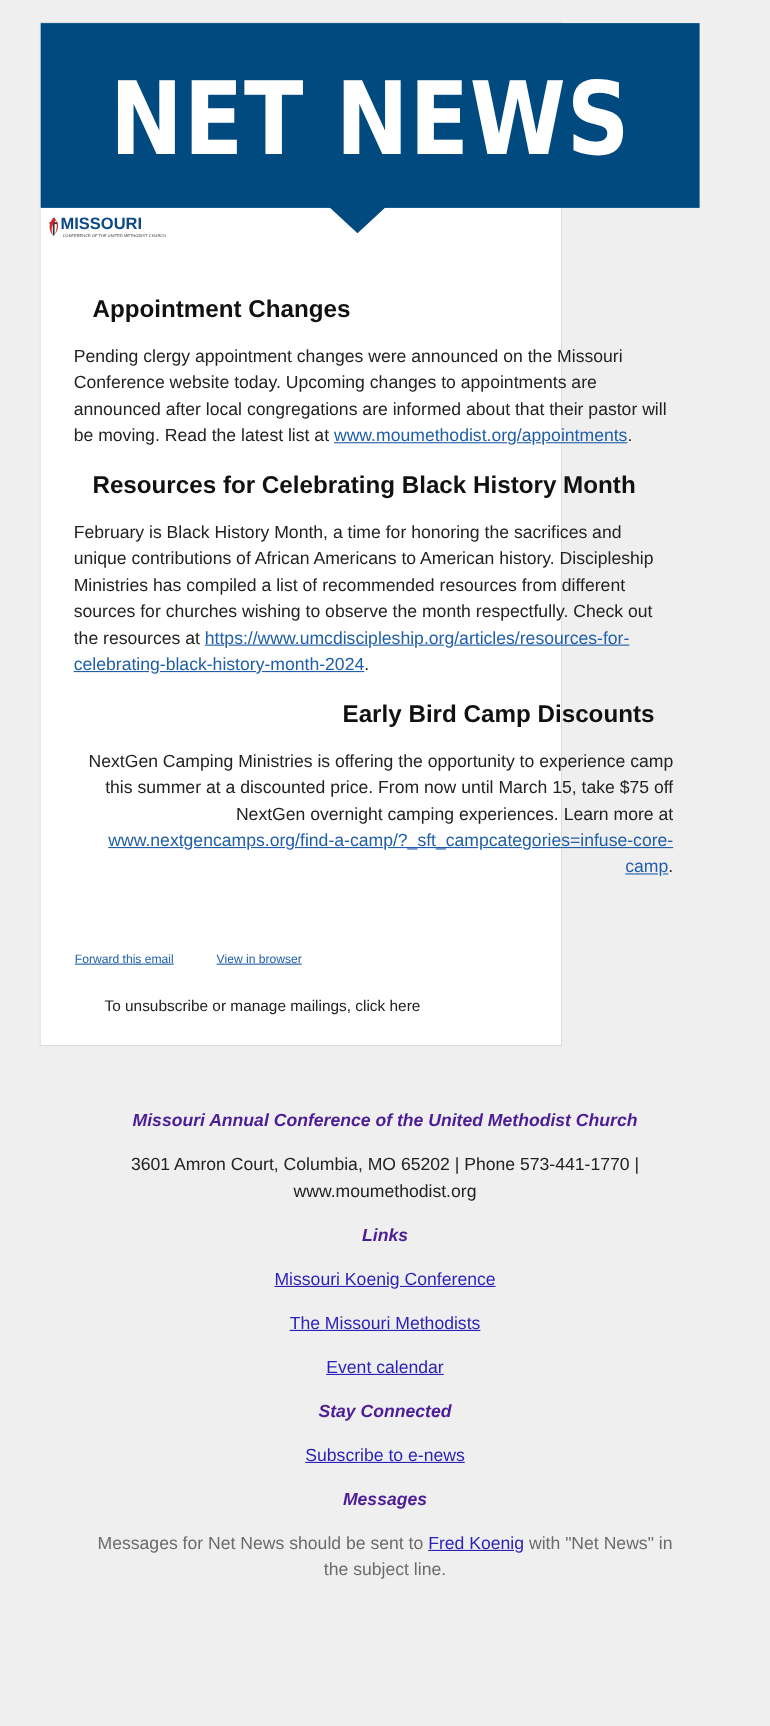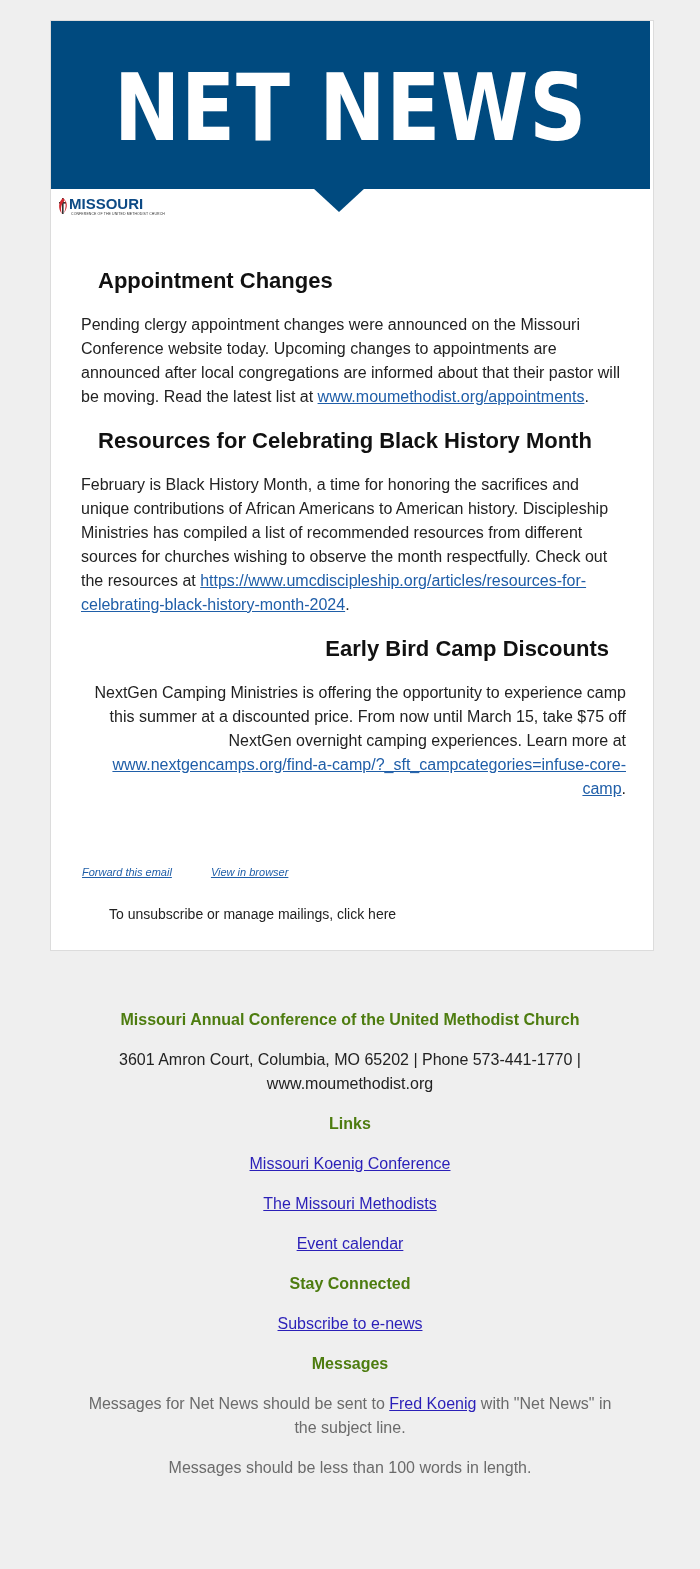--- a/index.html
+++ b/index.html
@@ -5,23 +5,23 @@
   html, body { margin: 0; padding: 0; }
   body {
     background: #efefef;
     width: 700px;
     min-height: 1569px;
     font-family: "Liberation Sans", sans-serif;
     color: #222;
   }
   .card {
     position: absolute;
-    left: 50px;
+    left: 36px;
     top: 20px;
-    width: 604px;
+    width: 475px;
     height: 931px;
     background: #ffffff;
     border: 1px solid #dcdcdc;
     box-sizing: border-box;
   }
   .banner {
     position: absolute;
     left: 0; top: 0;
     width: 599px;
     height: 168px;
@@ -99,42 +99,42 @@
   .art1 { position: absolute; top: 0; left: 0; width: 545px; }
   .art2 { position: absolute; top: 160px; left: 0; width: 545px; }
   .art3 { position: absolute; top: 368px; left: 0; width: 545px; text-align: right; }
 
   .email-links {
     position: absolute;
     left: 31px;
     top: 845px;
     font-size: 11px;
   }
-  .email-links a { color: #1f5ea8; text-decoration: underline; margin-right: 36px; font-style: italic; }
+  .email-links a { color: #1f5ea8; text-decoration: underline; margin-right: 36px; }
   .unsub {
     position: absolute;
     left: 31px;
     top: 885px;
     font-size: 14px;
     color: #222;
     margin-left: 27px;
   }
 
   .footer {
     position: absolute;
     left: 80px;
     top: 1008px;
     width: 540px;
     text-align: center;
     font-size: 16px;
     line-height: 24px;
   }
   .footer .row { margin: 0 0 16px 0; }
   .footer a { color: #2a1fb8; text-decoration: underline; }
-  .footer .bold { font-weight: bold; color: #4d7c0f; }
+  .footer .bold { font-weight: bold; color: #4c1d95; font-style: italic; }
   .footer .addr { color: #222; }
   .footer .muted { color: #6b6b6b; }
 </style>
 </head>
 <body>
 
 <div class="card">
   <div class="banner">
     <div class="banner-title">NET NEWS</div>
   </div>
@@ -177,14 +177,13 @@
   <div class="row bold">Missouri Annual Conference of the United Methodist Church</div>
   <div class="row addr" style="padding:0 0px;">3601 Amron Court, Columbia, MO 65202 | Phone 573-441-1770 | www.moumethodist.org</div>
   <div class="row bold">Links</div>
   <div class="row"><a href="#">Missouri Koenig Conference</a></div>
   <div class="row"><a href="#">The Missouri Methodists</a></div>
   <div class="row"><a href="#">Event calendar</a></div>
   <div class="row bold">Stay Connected</div>
   <div class="row"><a href="#">Subscribe to e-news</a></div>
   <div class="row bold">Messages</div>
   <div class="row muted"><span>Messages for Net News should be sent to </span><a href="#">Fred Koenig</a><span> with "Net News" in the subject line.</span></div>
-  <div class="row muted">Messages should be less than 100 words in length.</div>
 </div>
 
 </body></html>

